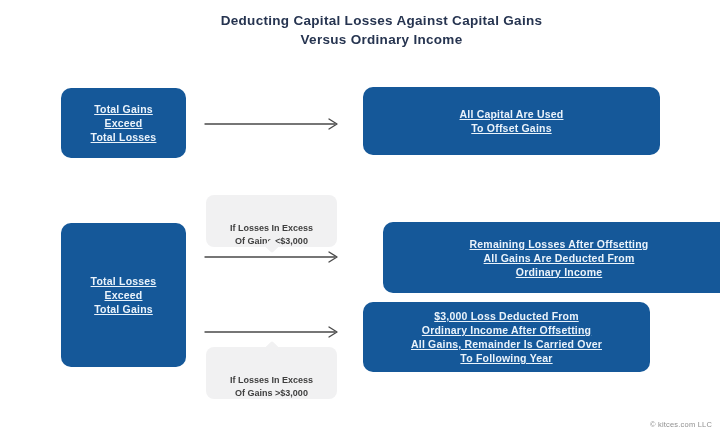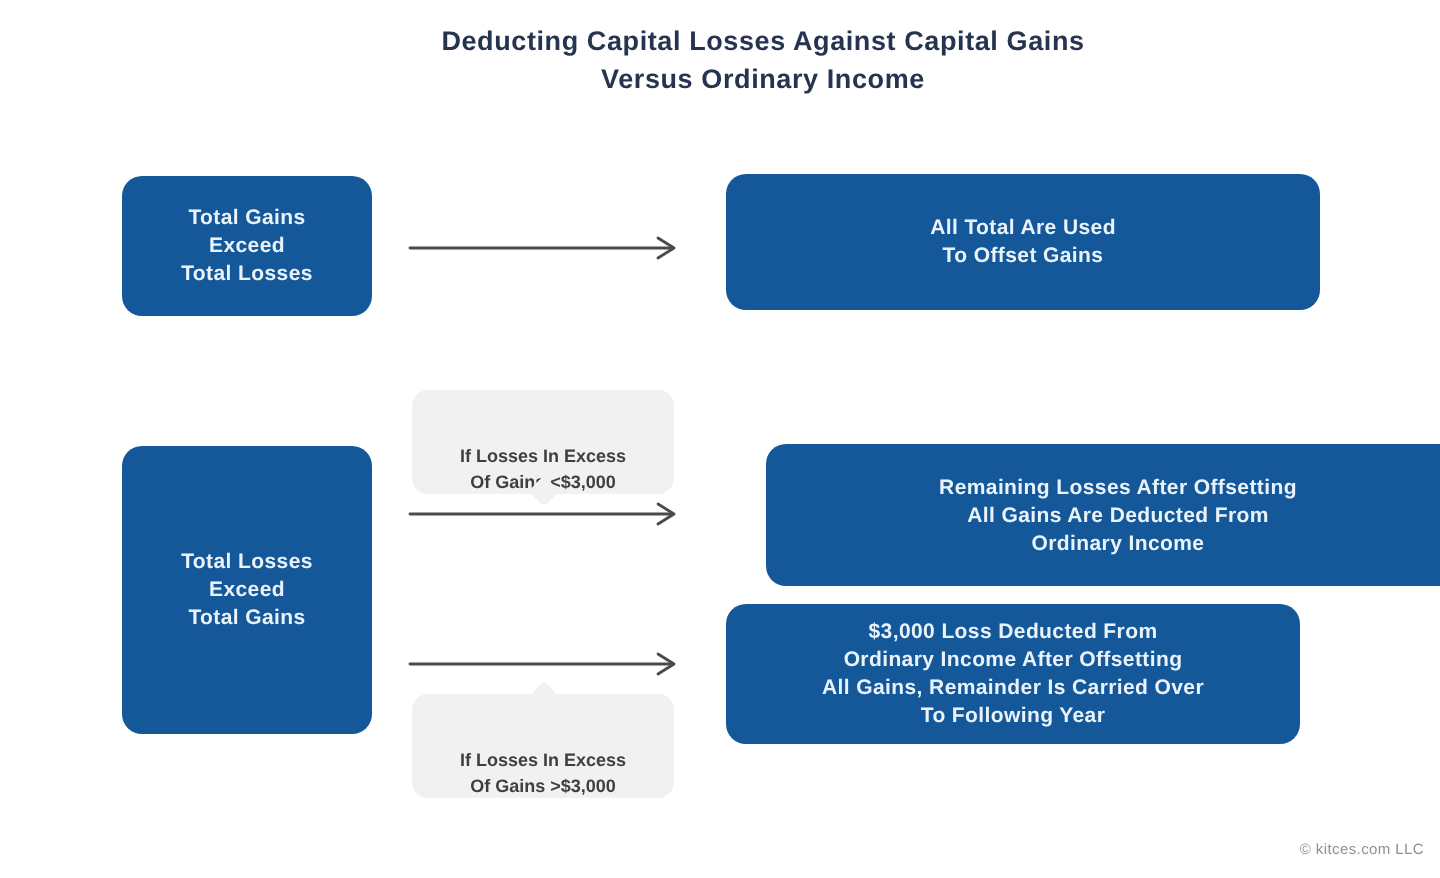--- a/index.html
+++ b/index.html
@@ -31,20 +31,21 @@
   }
   .bluebox{
     position:absolute;
     background:var(--box-blue);
     border-radius:10px;
     color:var(--node-text);
     font-size:10.5px;line-height:14px;font-weight:700;
     letter-spacing:.2px;
     display:flex;align-items:center;justify-content:center;
     text-align:center;
+    text-decoration:underline;
   }
   .graylabel{
     position:absolute;
     background:var(--label-bg);
     border-radius:8px;
     display:flex;align-items:flex-end;justify-content:center;
     text-align:center;
   }
   .labeltext{
     font-size:9px;line-height:12.5px;font-weight:700;
@@ -81,21 +82,21 @@
 
   <div class="bluebox pre" style="left:61px;top:88px;width:125px;height:70px">Total Gains
 Exceed
 Total Losses</div>
 
   <svg class="arrow" style="left:204px;top:117px" width="140" height="14">
     <line x1="1" y1="7" x2="131" y2="7"></line>
     <path d="M125 2 L133 7 L125 12"></path>
   </svg>
 
-  <div class="bluebox pre" style="left:363px;top:87px;width:297px;height:68px">All Total Are Used
+  <div class="bluebox pre" style="left:363px;top:87px;width:297px;height:68px">All Capital Are Used
 To Offset Gains</div>
 
   <div class="graylabel" style="left:206px;top:195px;width:131px;height:52px">
     <span class="labeltext pre">If Losses In Excess
 Of Gains &lt;$3,000</span>
     <span class="tail tail-bottom"></span>
   </div>
 
   <div class="bluebox pre" style="left:61px;top:223px;width:125px;height:144px">Total Losses
 Exceed

